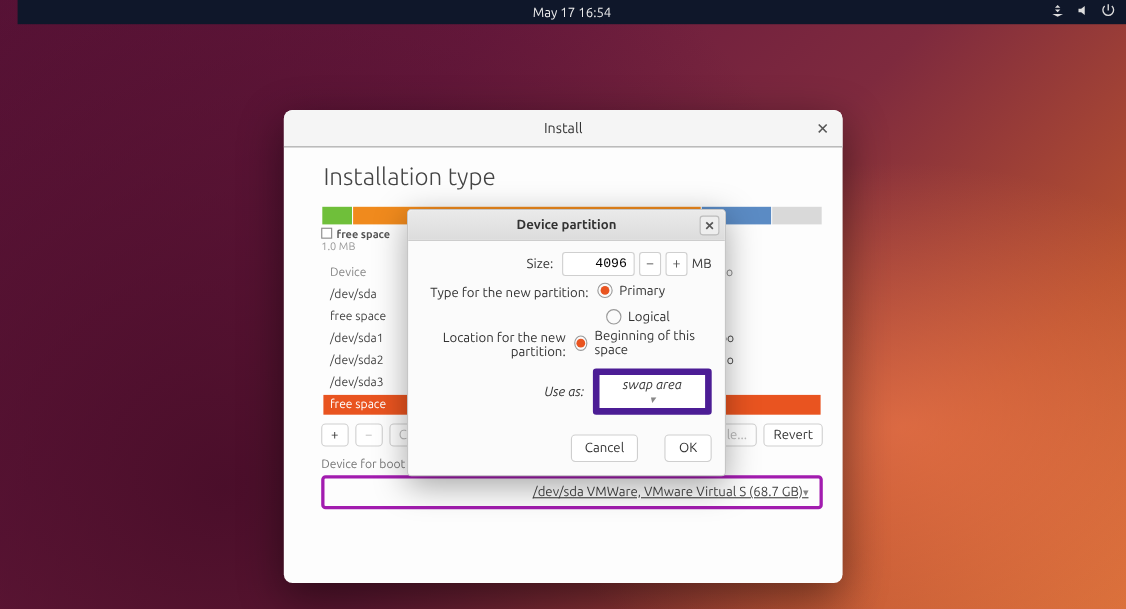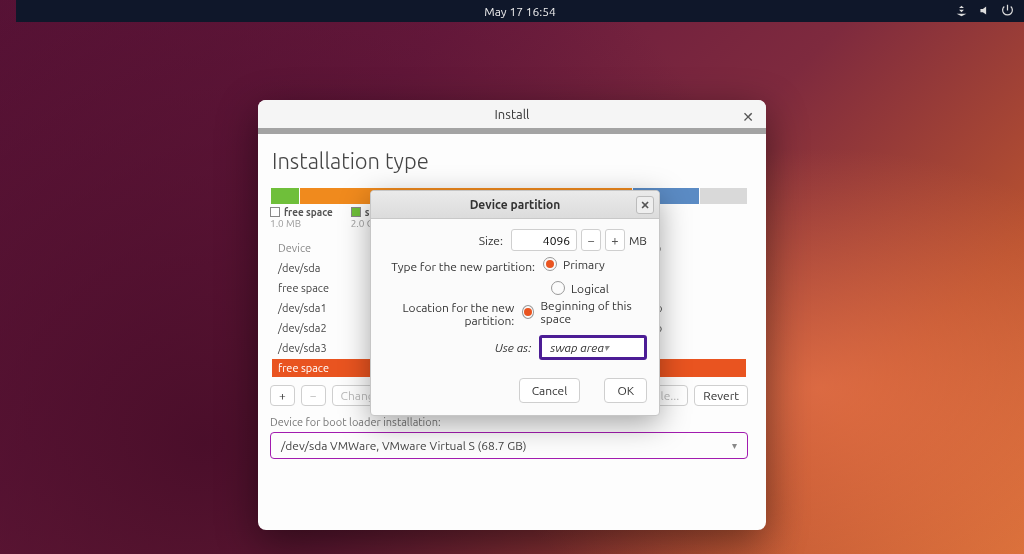--- a/index.html
+++ b/index.html
@@ -18,30 +18,30 @@
   }
   .topbar .tray { position:absolute; right:10px; display:flex; gap:10px; align-items:center; }
   .tray svg { width:13px; height:13px; fill:#ddd; }
 
   .window {
     position:absolute; left:258px; top:100px; width:508px; height:430px;
     background:#fdfdfd; border-radius:8px; box-shadow:0 12px 40px rgba(0,0,0,0.45);
     overflow:hidden;
   }
   .win-titlebar {
-    height:34px; background:#f5f5f5; border-bottom:6px solid #a3a3a3;
+    height:34px; background:#f5f5f5; border-bottom:1px solid #a3a3a3;
     display:flex; align-items:center; justify-content:center; position:relative;
     font-size:13px; color:#333;
   }
   .win-close {
     position:absolute; right:8px; top:7px; width:20px; height:20px;
     display:flex; align-items:center; justify-content:center; cursor:pointer;
     color:#555; font-size:14px;
   }
-  .win-body { padding:10px 18px 14px 12px; }
+  .win-body { padding:10px 18px 14px 34px; }
   .h-title { font-size:22px; font-weight:300; color:#444; margin:4px 0 14px 2px; }
 
   .diskbar { height:18px; width:100%; display:flex; gap:1px; margin-bottom:2px; border:1px solid #fff0; }
   .diskbar > div { height:100%; }
   .legend { display:flex; gap:18px; font-size:10px; color:#555; margin-bottom:8px; }
   .legend .sw { width:10px; height:10px; display:inline-block; border:1px solid #888; margin-right:4px; vertical-align:-1px; }
 
   .tbl { width:100%; font-size:11px; color:#444; }
   .tbl .hdr { color:#888; border-bottom:1px solid #eee; }
   .tbl td { padding:3px 6px; white-space:nowrap; }
@@ -51,23 +51,23 @@
   .rowbuttons .spacer { flex:1; }
   .btn {
     background:#fff; border:1px solid #cfcfcf; border-radius:4px;
     padding:5px 12px; font-size:12px; color:#333; cursor:pointer;
   }
   .btn.sm { padding:3px 8px; font-size:12px; }
   .btn.dim { color:#bbb; }
 
   .bl-label { font-size:11px; color:#777; margin-top:10px; }
   .bl-select {
-    margin-top:4px; border:1px solid #a21caf; border-radius:4px;
+    margin-top:4px; border:3px solid #a21caf; border-radius:4px;
     padding:6px 10px; font-size:12px; color:#444;
-    display:flex; justify-content:space-between; align-items:center;
+    display:flex; justify-content:flex-end; align-items:center;text-decoration:underline;
   }
 
   .footerbtns { display:flex; gap:10px; justify-content:flex-end; margin-top:20px; }
 
   
   .dialog {
     position:absolute; left:370px; top:190px; width:290px;
     background:#fbfbfb; border:1px solid #c6c6c6; border-radius:4px;
     box-shadow:0 8px 30px rgba(0,0,0,0.35);
   }
@@ -81,31 +81,32 @@
     position:absolute; right:5px; top:5px; width:18px; height:18px;
     border:1px solid #bcbcbc; border-radius:3px; background:#eee;
     font-size:11px; color:#555; display:flex; align-items:center; justify-content:center; cursor:pointer;
   }
   .dlg-body { padding:10px 12px 10px 12px; font-size:12px; color:#333; }
   .formrow { display:flex; align-items:center; margin-bottom:6px; }
   .formrow .lbl { width:160px; text-align:right; padding-right:8px; font-size:12px; color:#333; }
   .sizebox { display:flex; align-items:center; gap:4px; }
   .sizebox input {
     width:66px; height:22px; border:1px solid #cfcfcf; border-radius:3px;
-    text-align:right; padding-right:6px; font-size:12px;
+    text-align:right; padding-right:6px; font-size:12px;font-family:Liberation Mono, monospace;
   }
   .stepbtn { width:20px; height:22px; border:1px solid #cfcfcf; background:#fff; border-radius:3px; font-size:13px; line-height:1; cursor:pointer; color:#555;}
   .radio { width:14px; height:14px; border:1px solid #999; border-radius:50%; display:inline-flex; align-items:center; justify-content:center; margin-right:6px; vertical-align:-3px; }
   .radio.checked::after { content:""; width:8px; height:8px; background:#e95420; border-radius:50%; }
   .optline { margin-left:168px; margin-bottom:4px; font-size:12px; display:flex; align-items:center;}
   .optline.first { margin-left:0; }
   .selbox {
-    border:3px solid #4c1d95; border-radius:3px; padding:3px 8px;
-    font-size:12px; width:110px; display:flex; justify-content:flex-start; align-items:center;
+    border:6px solid #4c1d95; border-radius:3px; padding:3px 8px;
+    font-size:12px; width:110px; display:flex; justify-content:center; align-items:center;
     background:#fff;
+    flex-direction:column;
   }
   .dlg-footer { display:flex; justify-content:flex-end; gap:24px; padding:2px 12px 12px; }
   .chev { font-size:10px; color:#888; }
 </style>
 </head>
 <body>
 
 <div class="topbar">
   <span>May 17  16:54</span>
   <div class="tray">

